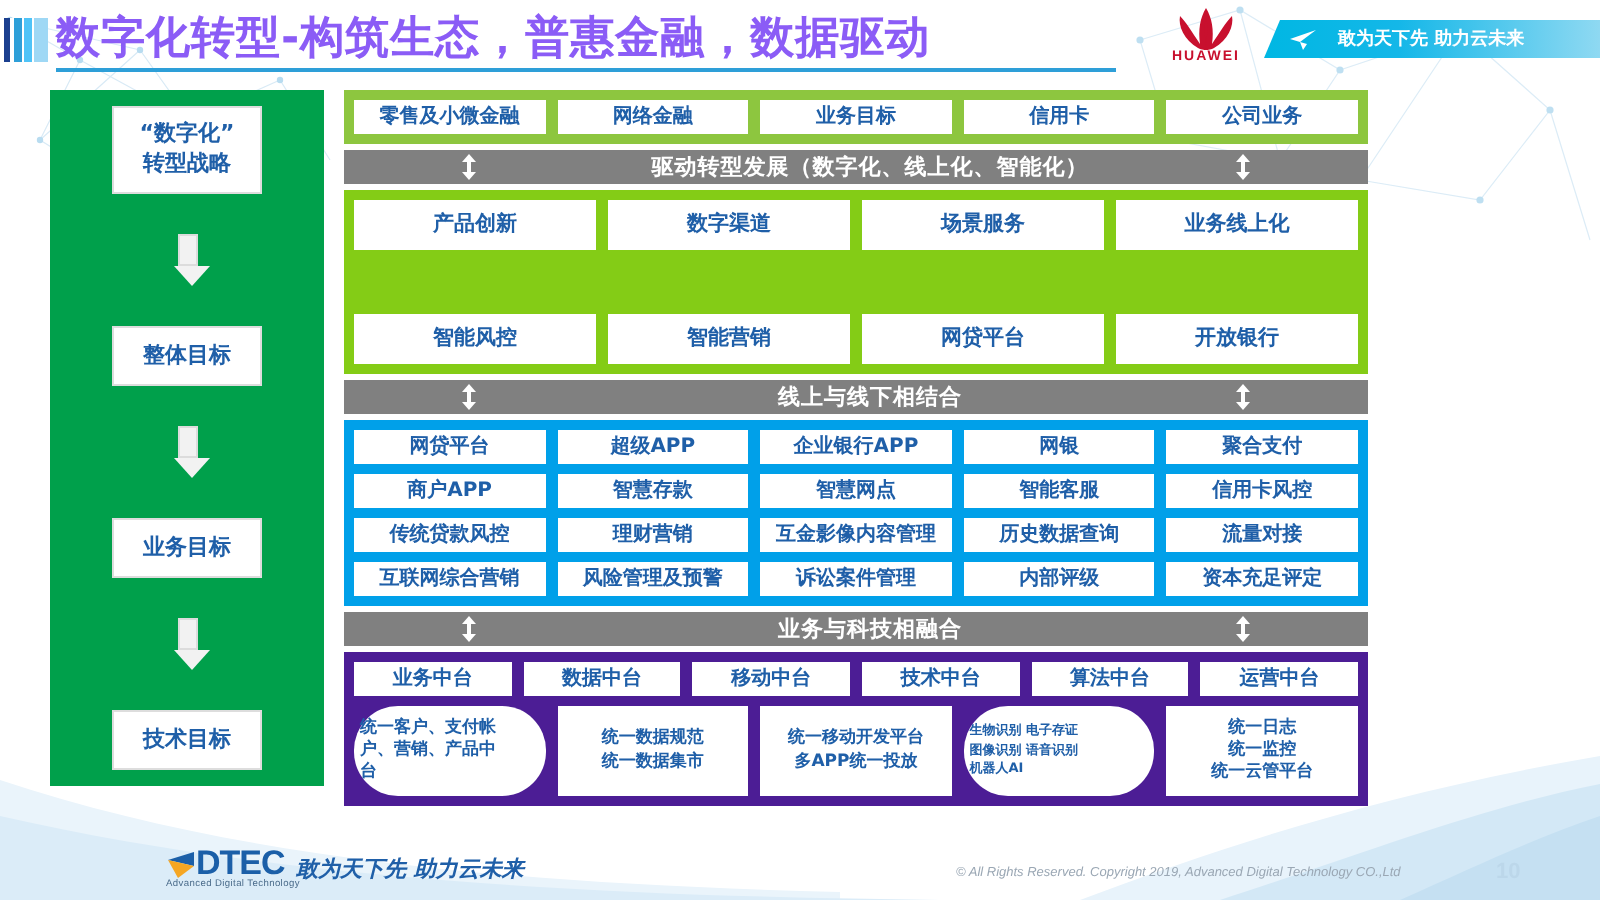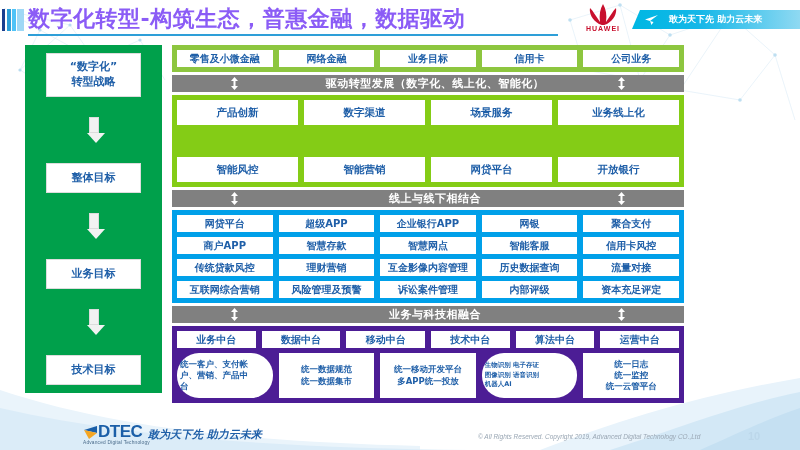--- a/index.html
+++ b/index.html
@@ -78,21 +78,21 @@
   }
 
   
   .left-col {
     position: absolute; left: 25px; top: 45px; width: 137px; height: 348px;
     background: #00A04B;
     display: flex; flex-direction: column; align-items: center;
     padding: 8px 0;
   }
   .lc-box {
-    width: 95px; background: #ffffff; border: 1px solid #dddddd;
+    width: 75px; background: #ffffff; border: 1px solid #dddddd;
     color: #1f5fa8; font-size: 11px; font-weight: bold;
     display: flex; align-items: center; justify-content: center;
     text-align: center; line-height: 1.35;
     font-family: "DejaVu Sans", "Liberation Sans", sans-serif;
   }
   .lc-box.tall { height: 44px; }
   .lc-box.short { height: 30px; }
   .lc-arrow { flex: 1; display: flex; align-items: center; justify-content: center; }
   .arrow-down {
     width: 14px; position: relative;

